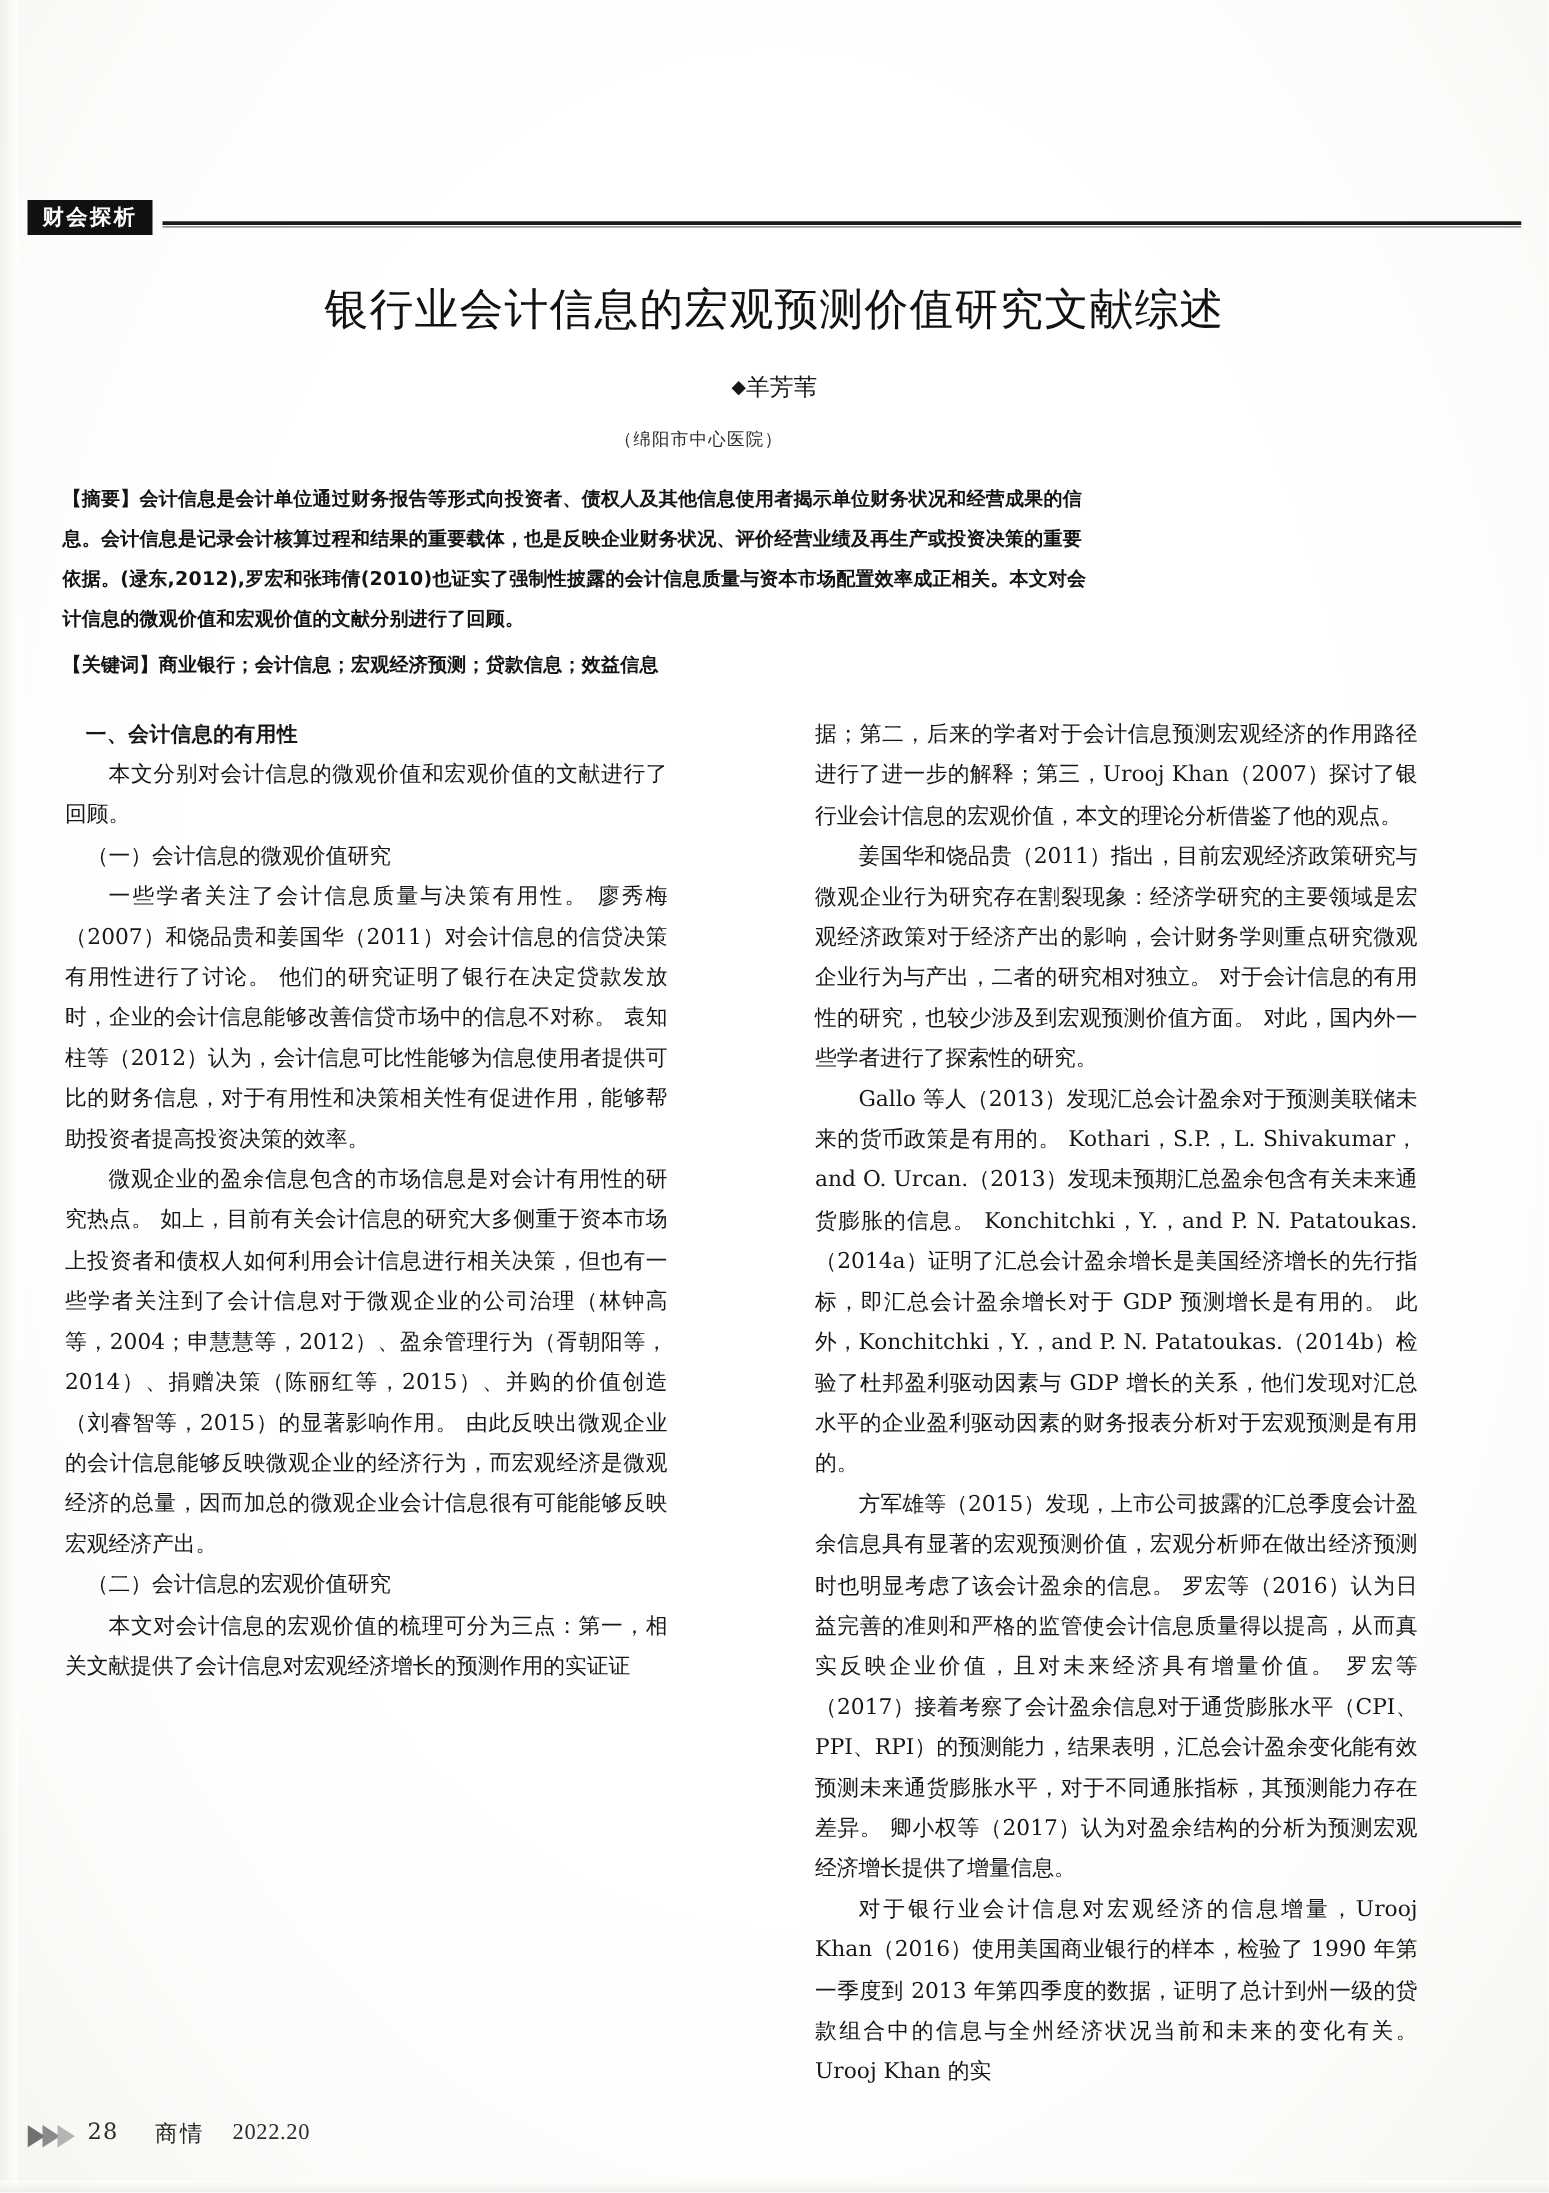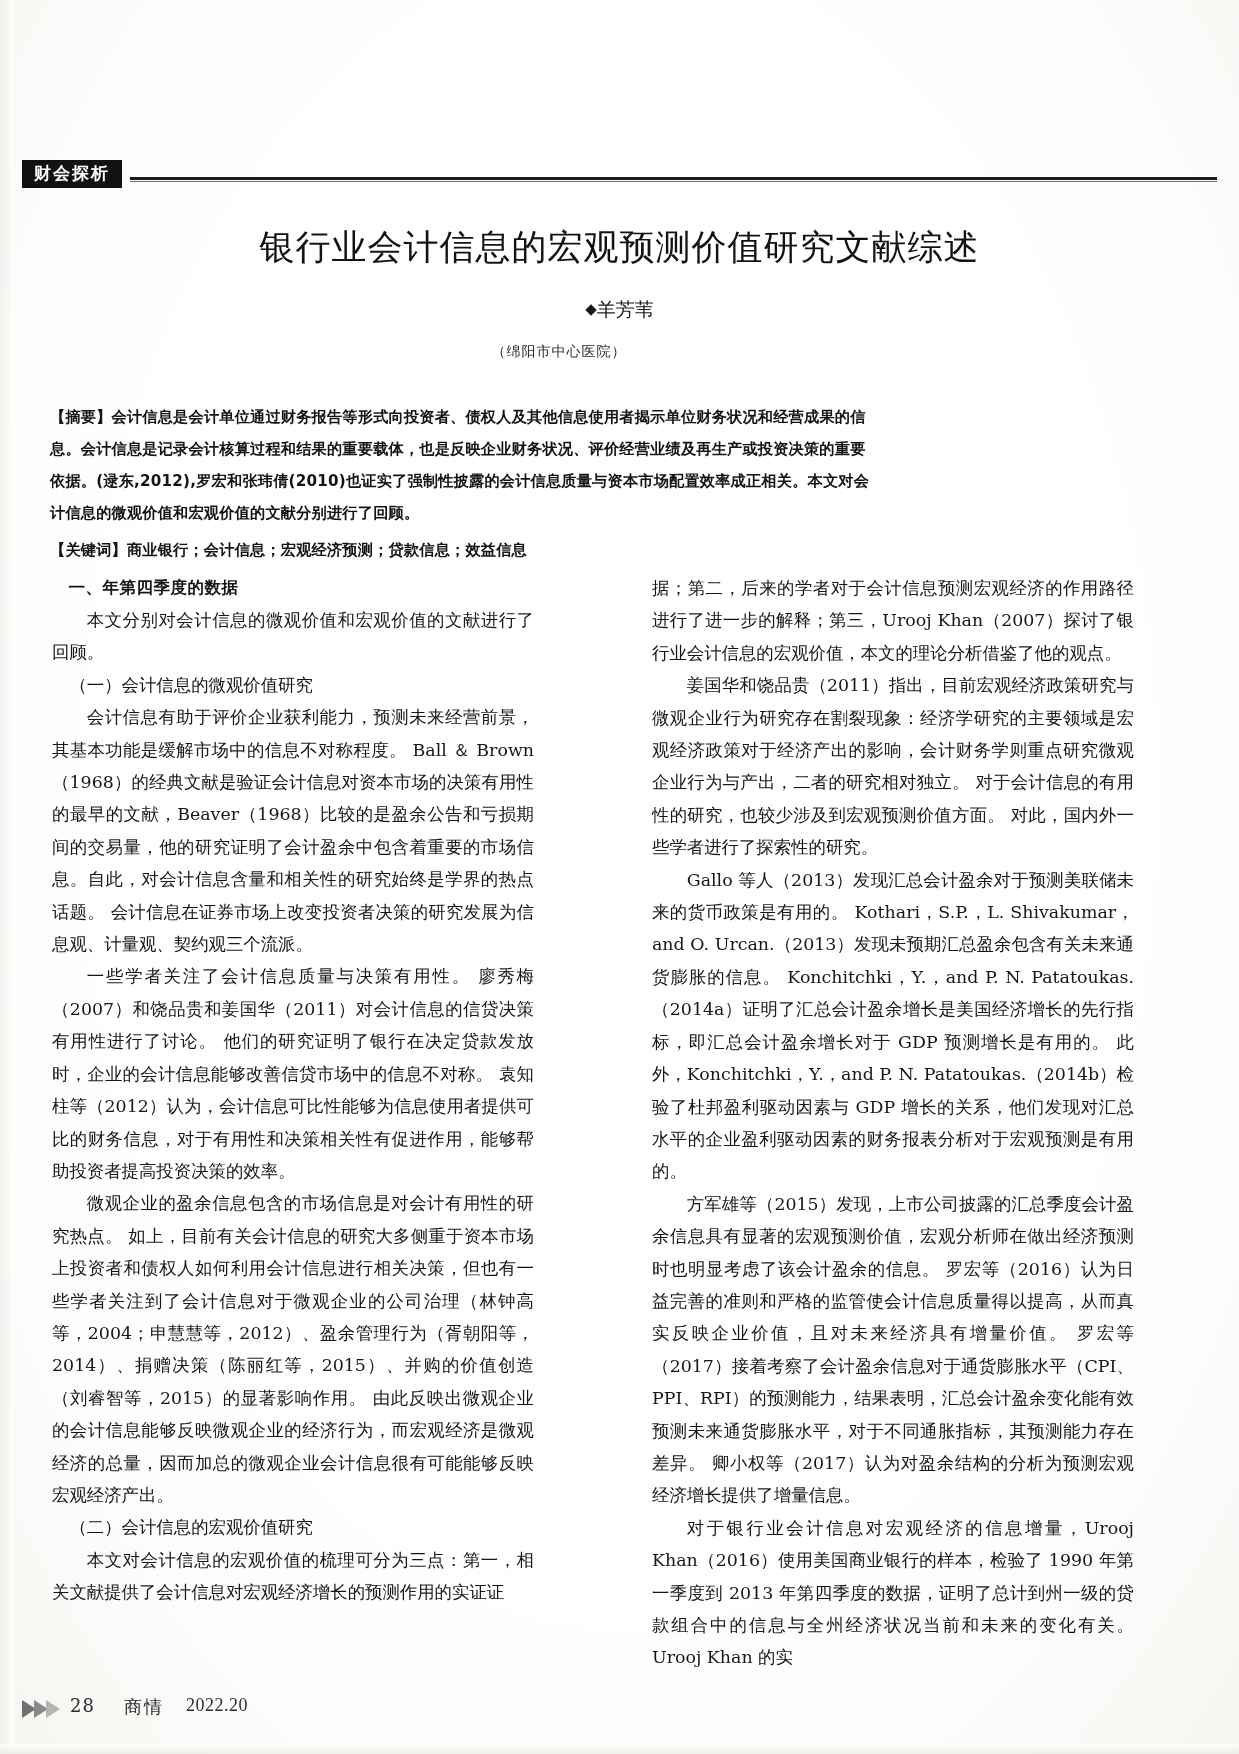--- a/index.html
+++ b/index.html
@@ -95,21 +95,21 @@
     width: 1118px;
     text-align: center;
     font-size: 14px;
     color: #2a2a2a;
     letter-spacing: 1px;
   }
   
   .abstract-block {
     position: absolute;
     left: 50px;
-    top: 401px;
+    top: 383px;
     width: 1140px;
   }
   .abs-line, .kw-line {
     font-family: "DejaVu Sans", "Liberation Sans", sans-serif;
     font-size: 15.2px;
     font-weight: bold;
     line-height: 32px;
     color: #141414;
     letter-spacing: 0.2px;
     white-space: nowrap;
@@ -240,24 +240,23 @@
   <div class="abstract-block">
     <div class="abs-line"><span class="abs-lead">【摘要】</span><span>会计信息是会计单位通过财务报告等形式向投资者、债权人及其他信息使用者揭示单位财务状况和经营成果的信</span></div>
     <div class="abs-line">息。会计信息是记录会计核算过程和结果的重要载体，也是反映企业财务状况、评价经营业绩及再生产或投资决策的重要</div>
     <div class="abs-line">依据。(逯东,2012),罗宏和张玮倩(2010)也证实了强制性披露的会计信息质量与资本市场配置效率成正相关。本文对会</div>
     <div class="abs-line">计信息的微观价值和宏观价值的文献分别进行了回顾。</div>
     <div class="kw-line"><span class="kw-lead">【关键词】</span><span>商业银行；会计信息；宏观经济预测；贷款信息；效益信息</span></div>
   </div>
 
   <div class="columns">
     <div class="col col-left">
-      <div class="h2">一、年第四季度的数据</div>
+      <div class="h2">一、会计信息的有用性</div>
       <p class="indent">本文分别对会计信息的微观价值和宏观价值的文献进行了回顾。</p>
       <p class="h3">（一）会计信息的微观价值研究</p>
-      <p class="indent">会计信息有助于评价企业获利能力，预测未来经营前景，其基本功能是缓解市场中的信息不对称程度。 Ball ＆ Brown（1968）的经典文献是验证会计信息对资本市场的决策有用性的最早的文献，Beaver（1968）比较的是盈余公告和亏损期间的交易量，他的研究证明了会计盈余中包含着重要的市场信息。自此，对会计信息含量和相关性的研究始终是学界的热点话题。 会计信息在证券市场上改变投资者决策的研究发展为信息观、计量观、契约观三个流派。</p>
       <p class="indent">一些学者关注了会计信息质量与决策有用性。 廖秀梅（2007）和饶品贵和姜国华（2011）对会计信息的信贷决策有用性进行了讨论。 他们的研究证明了银行在决定贷款发放时，企业的会计信息能够改善信贷市场中的信息不对称。 袁知柱等（2012）认为，会计信息可比性能够为信息使用者提供可比的财务信息，对于有用性和决策相关性有促进作用，能够帮助投资者提高投资决策的效率。</p>
       <p class="indent">微观企业的盈余信息包含的市场信息是对会计有用性的研究热点。 如上，目前有关会计信息的研究大多侧重于资本市场上投资者和债权人如何利用会计信息进行相关决策，但也有一些学者关注到了会计信息对于微观企业的公司治理（林钟高等，2004；申慧慧等，2012）、盈余管理行为（胥朝阳等，2014）、捐赠决策（陈丽红等，2015）、并购的价值创造（刘睿智等，2015）的显著影响作用。 由此反映出微观企业的会计信息能够反映微观企业的经济行为，而宏观经济是微观经济的总量，因而加总的微观企业会计信息很有可能能够反映宏观经济产出。</p>
       <p class="h3">（二）会计信息的宏观价值研究</p>
       <p class="indent">本文对会计信息的宏观价值的梳理可分为三点：第一，相关文献提供了会计信息对宏观经济增长的预测作用的实证证</p>
     </div>
     <div class="col col-right">
       <p>据；第二，后来的学者对于会计信息预测宏观经济的作用路径进行了进一步的解释；第三，Urooj Khan（2007）探讨了银行业会计信息的宏观价值，本文的理论分析借鉴了他的观点。</p>
       <p class="indent">姜国华和饶品贵（2011）指出，目前宏观经济政策研究与微观企业行为研究存在割裂现象：经济学研究的主要领域是宏观经济政策对于经济产出的影响，会计财务学则重点研究微观企业行为与产出，二者的研究相对独立。 对于会计信息的有用性的研究，也较少涉及到宏观预测价值方面。 对此，国内外一些学者进行了探索性的研究。</p>
       <p class="indent">Gallo 等人（2013）发现汇总会计盈余对于预测美联储未来的货币政策是有用的。 Kothari，S.P.，L. Shivakumar，and O. Urcan.（2013）发现未预期汇总盈余包含有关未来通货膨胀的信息。 Konchitchki，Y.，and P. N. Patatoukas.（2014a）证明了汇总会计盈余增长是美国经济增长的先行指标，即汇总会计盈余增长对于 GDP 预测增长是有用的。 此外，Konchitchki，Y.，and P. N. Patatoukas.（2014b）检验了杜邦盈利驱动因素与 GDP 增长的关系，他们发现对汇总水平的企业盈利驱动因素的财务报表分析对于宏观预测是有用的。</p>
       <p class="indent">方军雄等（2015）发现，上市公司披露的汇总季度会计盈余信息具有显著的宏观预测价值，宏观分析师在做出经济预测时也明显考虑了该会计盈余的信息。 罗宏等（2016）认为日益完善的准则和严格的监管使会计信息质量得以提高，从而真实反映企业价值，且对未来经济具有增量价值。 罗宏等（2017）接着考察了会计盈余信息对于通货膨胀水平（CPI、PPI、RPI）的预测能力，结果表明，汇总会计盈余变化能有效预测未来通货膨胀水平，对于不同通胀指标，其预测能力存在差异。 卿小权等（2017）认为对盈余结构的分析为预测宏观经济增长提供了增量信息。</p>

